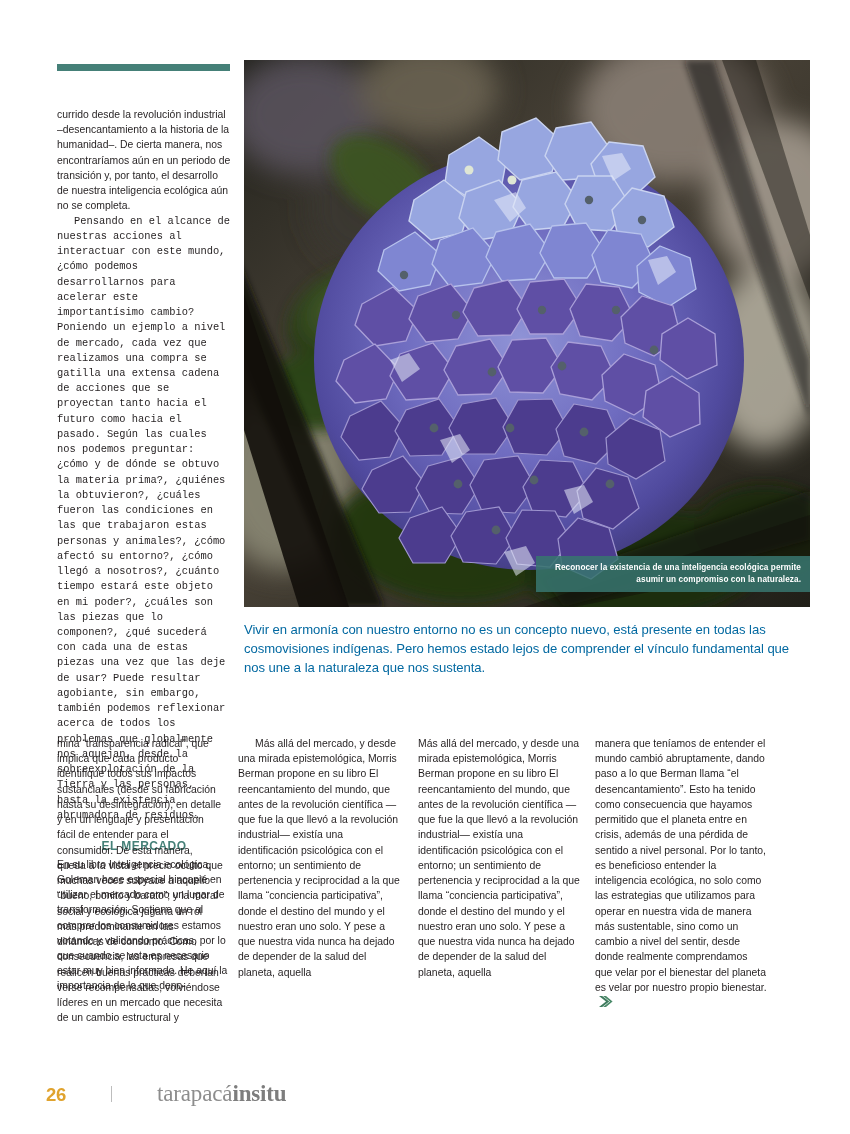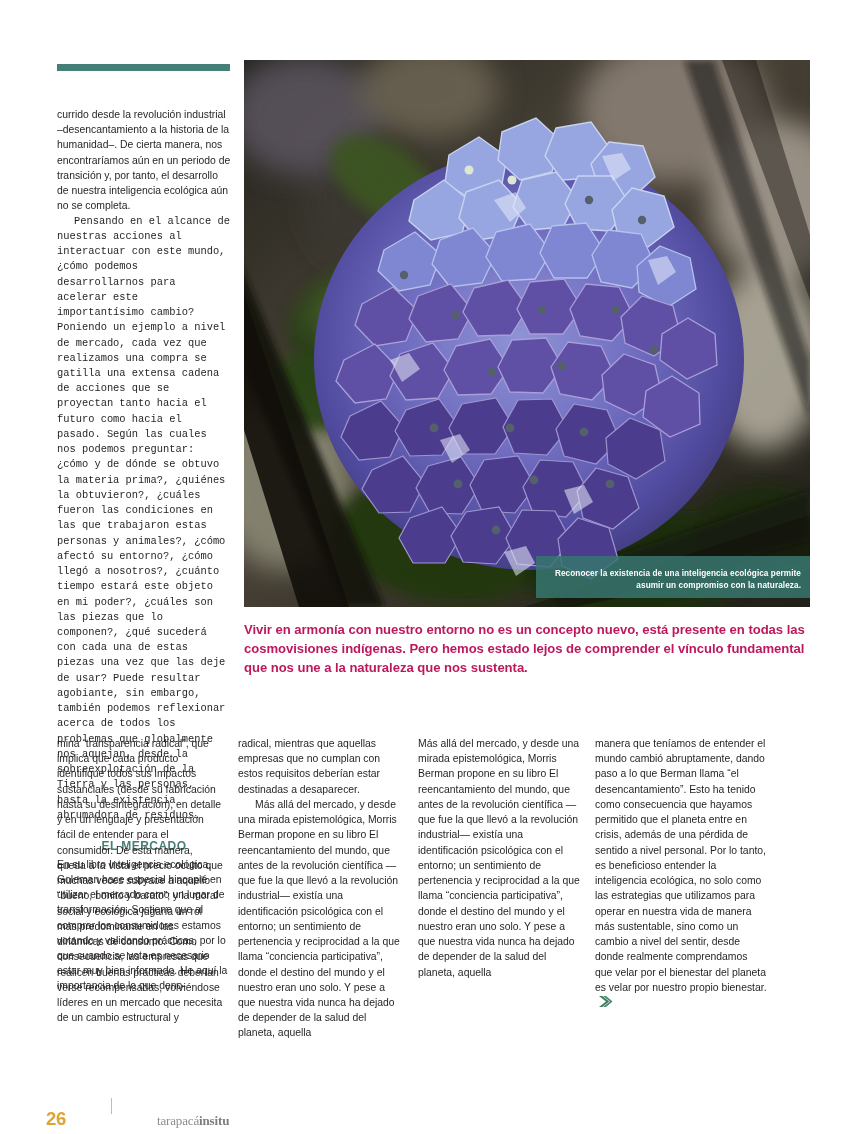--- a/index.html
+++ b/index.html
@@ -41,21 +41,21 @@
   }
   .hero svg { display: block; width: 100%; height: 100%; }
 
   
   .photo-caption {
     position: absolute;
     left: 536px;
     top: 556px;
     width: 274px;
     box-sizing: border-box;
-    padding: 12px 9px 7px 9px;
+    padding: 6px 9px 7px 9px;
     background: rgba(56, 118, 111, 0.86);
     color: #ffffff;
     font-size: 8.2px;
     font-weight: bold;
     line-height: 1.42;
     text-align: right;
     letter-spacing: 0.08px;
   }
 
   
@@ -80,23 +80,23 @@
     font-weight: bold;
     letter-spacing: 0.45px;
   }
 
   
   .pullquote {
     position: absolute;
     left: 244px;
     top: 620px;
     width: 568px;
-    color: #be185d;
+    color: #0369a1;
     font-size: 13.1px;
-    font-weight: bold;
+    font-weight: normal;
     line-height: 1.46;
     letter-spacing: -0.05px;
   }
 
   
   .body-cols {
     position: absolute;
     left: 57px;
     top: 736px;
     width: 738px;
@@ -142,24 +142,23 @@
   }
   .folio-divider {
     width: 1px;
     height: 16px;
     background: #bdbdbd;
     margin: 0 6px;
     align-self: center;
   }
   .magazine-name {
     font-family: "Liberation Serif", serif;
-    font-size: 13px;
+    font-size: 23px;
     color: #8d8d8d;
     letter-spacing: -0.15px;
-    margin-top: 32px;
   }
   .magazine-name .bold { font-weight: bold; color: #7d7d7d; }
 </style>
 </head>
 <body>
 
 <div class="page">
 
   <div class="top-rule"></div>
 
@@ -328,21 +327,20 @@
     <p>En su libro Inteligencia ecológica, Goleman hace especial hincapié en utilizar el mercado como un lugar de transformación. Sostiene que al comprar los consumidores estamos votando y validando prácticas, por lo que cuando se vota es necesario estar muy bien informado. He aquí la importancia de lo que deno-</p>
   </div>
 
   <div class="pullquote">Vivir en armonía con nuestro entorno no es un concepto nuevo, está presente en todas las cosmovisiones indígenas. Pero hemos estado lejos de comprender el vínculo fundamental que nos une a la naturaleza que nos sustenta.</div>
 
   <div class="body-cols">
     <div class="bcol bcol-1">
       <p>mina “transparencia radical”, que implica que cada producto identifique todos sus impactos sustanciales (desde su fabricación hasta su desintegración), en detalle y en un lenguaje y presentación fácil de entender para el consumidor. De esta manera, queda a la vista el precio oculto que muchas veces subyace a aquello “bueno, bonito y barato”; y la moral social y ecológica jugaría un rol más predominante en las dinámicas de consumo. Como consecuencia, las empresas que realicen buenas prácticas deberían verse recompensadas, volviéndose líderes en un mercado que necesita de un cambio estructural y</p>
     </div>
     <div class="bcol bcol-2" style="height: 340px; overflow: hidden;">
-      <p>radical, mientras que aquellas empresas que no cumplan con estos requisitos deberían estar destinadas a desaparecer.</p>
       <p class="indent">Más allá del mercado, y desde una mirada epistemológica, Morris Berman propone en su libro El reencantamiento del mundo, que antes de la revolución científica —que fue la que llevó a la revolución industrial— existía una identificación psicológica con el entorno; un sentimiento de pertenencia y reciprocidad a la que llama “conciencia participativa”, donde el destino del mundo y el nuestro eran uno solo. Y pese a que nuestra vida nunca ha dejado de depender de la salud del planeta, aquella</p>
     </div>
     <div class="bcol bcol-3" style="height: 340px; overflow: hidden;">
       <p>Más allá del mercado, y desde una mirada epistemológica, Morris Berman propone en su libro El reencantamiento del mundo, que antes de la revolución científica —que fue la que llevó a la revolución industrial— existía una identificación psicológica con el entorno; un sentimiento de pertenencia y reciprocidad a la que llama “conciencia participativa”, donde el destino del mundo y el nuestro eran uno solo. Y pese a que nuestra vida nunca ha dejado de depender de la salud del planeta, aquella</p>
     </div>
     <div class="bcol bcol-4">
       <p><span>manera que teníamos de entender el mundo cambió abruptamente, dando paso a lo que Berman llama “el desencantamiento”. Esto ha tenido como consecuencia que hayamos permitido que el planeta entre en crisis, además de una pérdida de sentido a nivel personal. Por lo tanto, es beneficioso entender la inteligencia ecológica, no solo como las estrategias que utilizamos para operar en nuestra vida de manera más sustentable, sino como un cambio a nivel del sentir, desde donde realmente comprendamos que velar por el bienestar del planeta es velar por nuestro propio bienestar.</span><span class="endmark"><svg width="15" height="13" viewBox="0 0 15 13">
               <path d="M1 1 L8 6.5 L1 12 L4.2 12 L11.2 6.5 L4.2 1 Z" fill="#3f7b5e"></path>
               <path d="M5 1 L12 6.5 L5 12 L8 12 L14.6 6.5 L8 1 Z" fill="#4b8a6a"></path>
             </svg></span></p>

